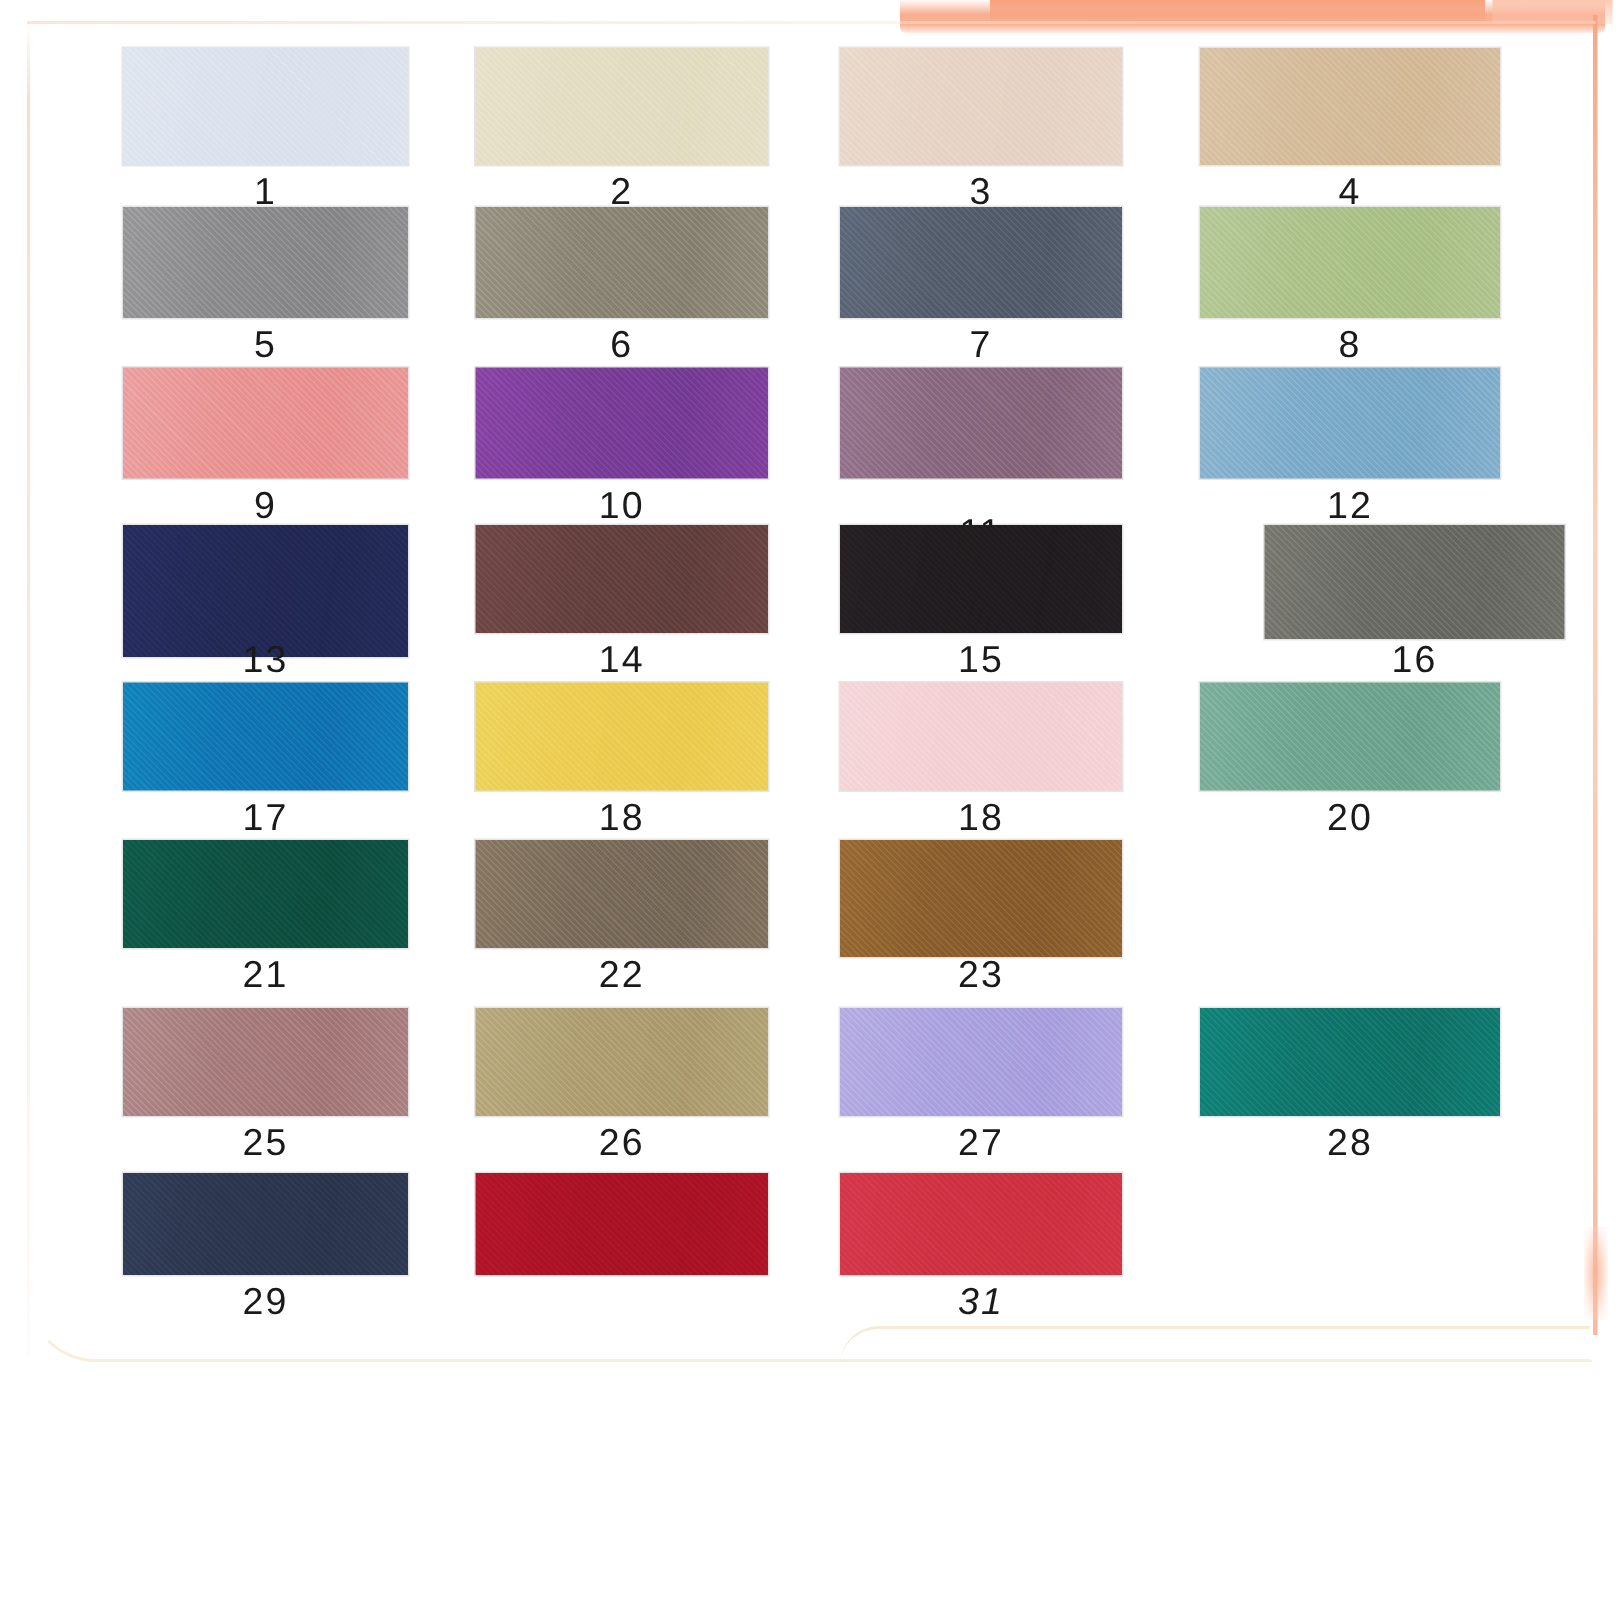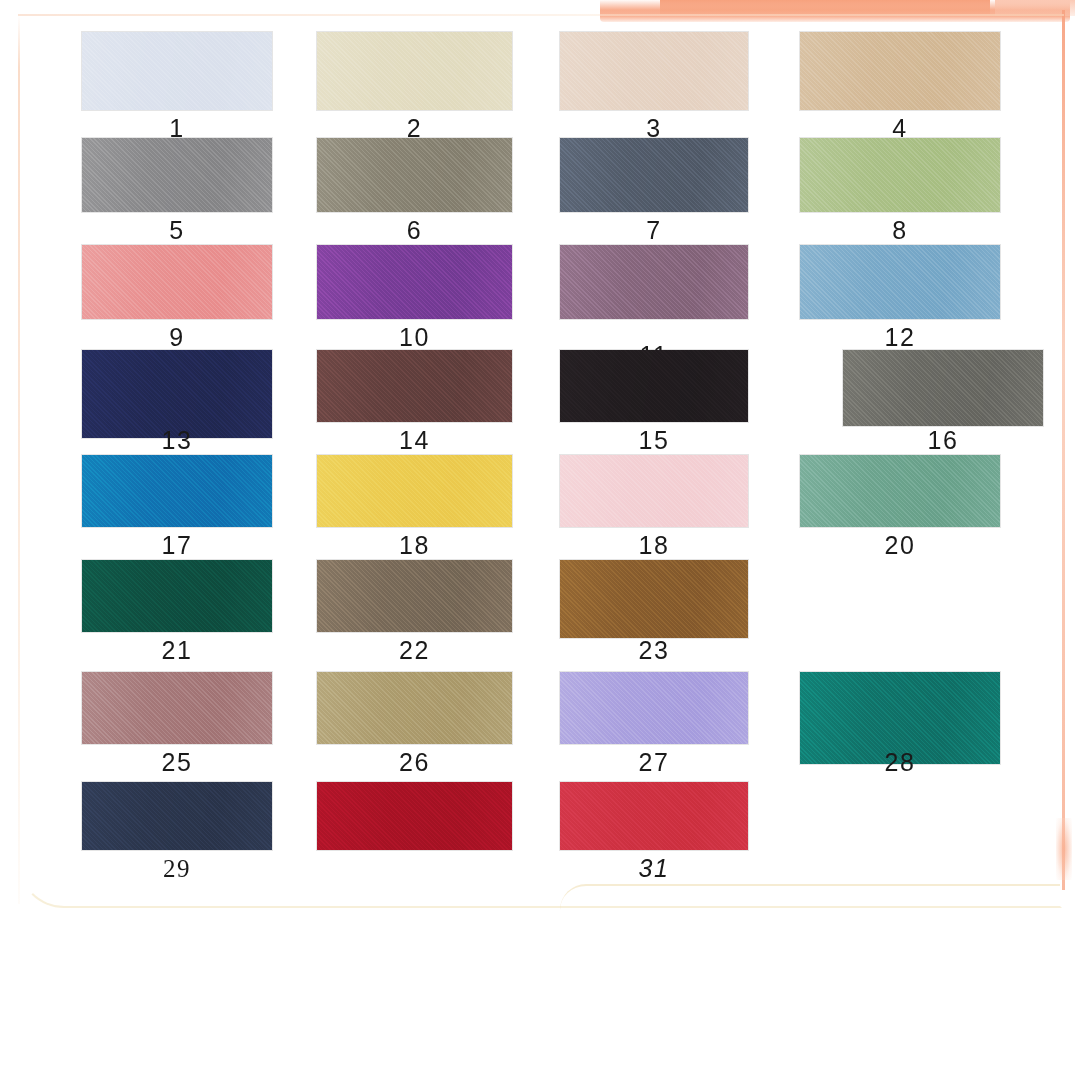--- a/index.html
+++ b/index.html
@@ -293,27 +293,27 @@
         <div class="swatch-label" style="top: 78px;">25</div>
       </div>
       <div class="swatch-cell" style="left: 317px; top: 672px; width: 195px; height: 72px;">
         <div class="swatch-chip" title="#b0a073" style="background: rgb(176, 160, 115);"></div>
         <div class="swatch-label" style="top: 78px;">26</div>
       </div>
       <div class="swatch-cell" style="left: 560px; top: 672px; width: 188px; height: 72px;">
         <div class="swatch-chip" title="#ada4e0" style="background: rgb(173, 164, 224);"></div>
         <div class="swatch-label" style="top: 78px;">27</div>
       </div>
-      <div class="swatch-cell" style="left: 800px; top: 672px; width: 200px; height: 92px;">
+      <div class="swatch-cell" style="left: 800px; top: 672px; width: 200px; height: 72px;">
         <div class="swatch-chip" title="#11786e" style="background: rgb(17, 120, 110);"></div>
         <div class="swatch-label" style="top: 78px;">28</div>
       </div>
       <div class="swatch-cell" style="left: 82px; top: 782px; width: 190px; height: 68px;">
         <div class="swatch-chip" title="#2d3850" style="background: rgb(45, 56, 80);"></div>
-        <div class="swatch-label" style="top: 74px; font-family: Liberation Serif, serif;">29</div>
+        <div class="swatch-label" style="top: 74px;">29</div>
       </div>
       <div class="swatch-cell" style="left: 317px; top: 782px; width: 195px; height: 68px;">
         <div class="swatch-chip" title="#ab1326" style="background: rgb(171, 19, 38);"></div>
       </div>
       <div class="swatch-cell" style="left: 560px; top: 782px; width: 188px; height: 68px;">
         <div class="swatch-chip" title="#d03344" style="background: rgb(208, 51, 68);"></div>
         <div class="swatch-label" style="top: 74px; font-style: italic;">31</div>
       </div>
     </div>
 

